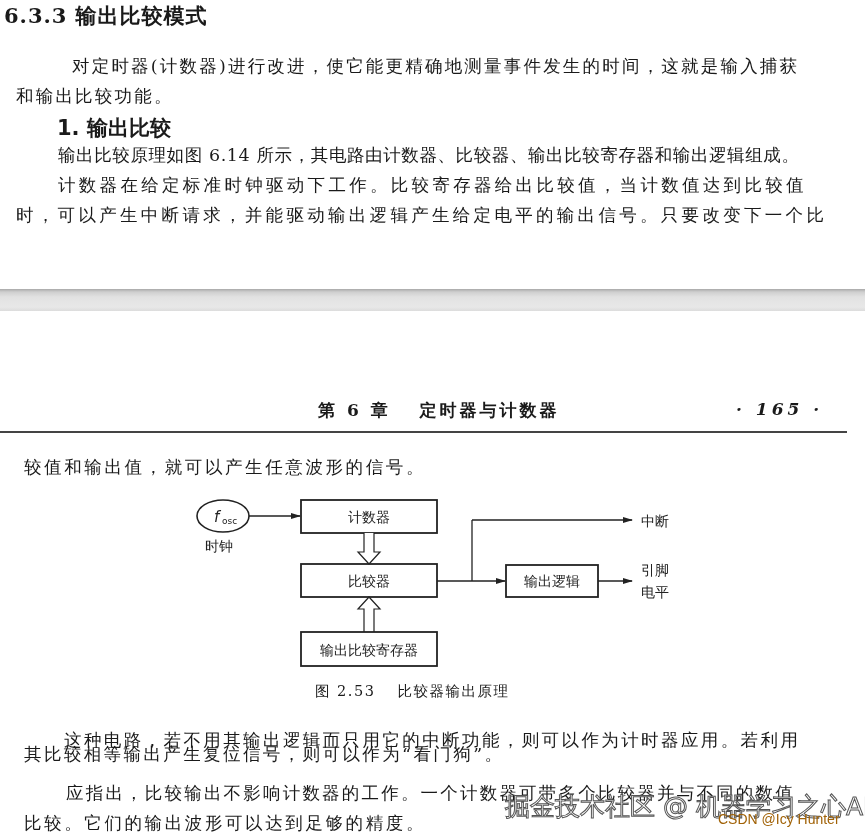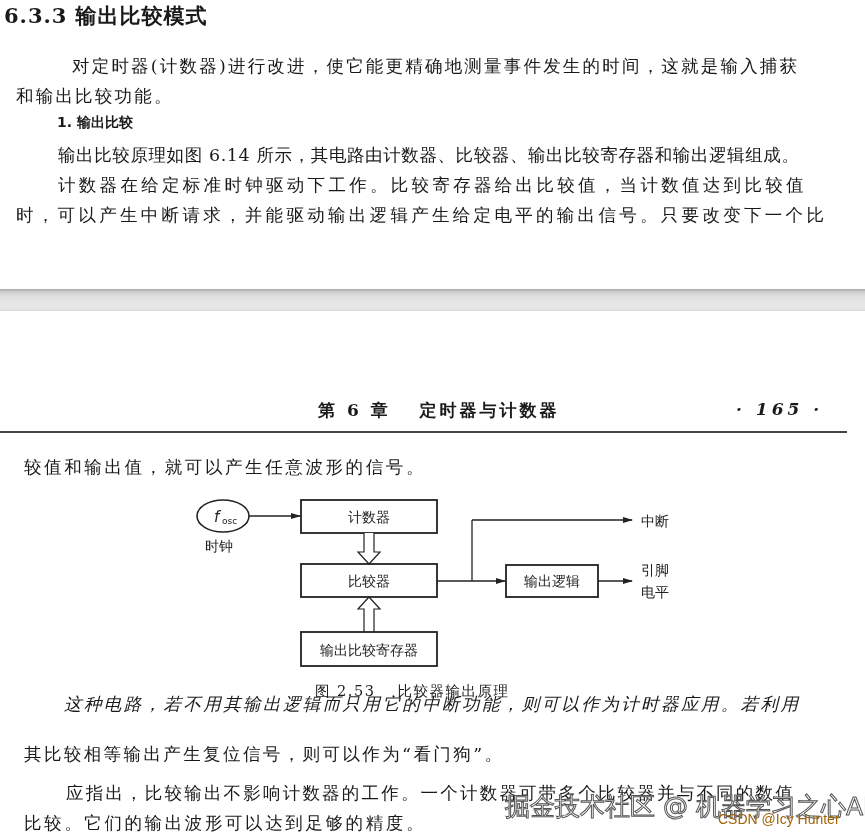--- a/index.html
+++ b/index.html
@@ -2,21 +2,21 @@
 <html><head>
   <meta charset="utf-8">
   <style>
     html, body { margin:0; padding:0; }
     body { width:865px; height:837px; background:#ffffff; position:relative; overflow:hidden;
            font-family:"DejaVu Serif", serif; color:#1a1a1a; }
     .abs { position:absolute; white-space:nowrap; }
     .h-sec { left:4px; top:2px; font-size:21px; font-weight:bold; font-family:"DejaVu Serif", serif; letter-spacing:1px; }
     .h-sec .num { margin-right:8px; }
     .p { font-size:17.5px; letter-spacing:2.2px; }
-    .sub { font-size:14px; font-weight:bold; font-family:"DejaVu Sans", sans-serif; }
+    .sub { font-size:21px; font-weight:bold; font-family:"DejaVu Sans", sans-serif; }
     .sep { left:0; top:289px; width:865px; height:22px;
            background:linear-gradient(#a9a9a9 0px, #cfcfcf 3px, #e2e2e2 8px, #e8e8e8 18px, #dcdcdc 22px); }
     .running { left:318px; top:399px; font-size:17px; letter-spacing:3px;font-weight:bold; }
     .pagenum { left:736px; top:399px; font-size:17px; font-weight:bold; letter-spacing:4px;font-style:italic; }
     .rule { left:0; top:431px; width:847px; height:2px; background:#444; }
     svg text { font-family:"DejaVu Sans", sans-serif; }
     .caption { left:315px; top:682px; font-size:14.5px; letter-spacing:1.5px; }
     .wm1 { left:505px; top:790px; font-size:25px; color:#fff; font-family:"DejaVu Sans", sans-serif;
            -webkit-text-stroke:1px #555; letter-spacing:0px; }
     .wm2 { left:718px; top:811px; font-size:14px; color:#a16207; font-family:"Liberation Sans", sans-serif; }
@@ -77,19 +77,19 @@
 
   <rect x="506" y="565" width="92" height="32" fill="none" stroke="#222" stroke-width="1.8"></rect>
   <text x="552" y="586" font-size="14" text-anchor="middle" fill="#222">输出逻辑</text>
   <line x1="598" y1="581" x2="632" y2="581" stroke="#222" stroke-width="1.3" marker-end="url(#ah)"></line>
   <text x="641" y="575" font-size="14" fill="#222">引脚</text>
   <text x="641" y="597" font-size="14" fill="#222">电平</text>
 </svg>
 
 <div class="abs caption">图 2.53　 比较器输出原理</div>
 
-<div class="abs p" style="left:64px; top:692px; letter-spacing:2.4px;font-style:italic;">这种电路，若不用其输出逻辑而只用它的中断功能，则可以作为计时器应用。若利用</div>
+<div class="abs p" style="left:64px; top:728px; letter-spacing:2.4px;">这种电路，若不用其输出逻辑而只用它的中断功能，则可以作为计时器应用。若利用</div>
 <div class="abs p" style="left:24px; top:742px; letter-spacing:2.4px;">其比较相等输出产生复位信号，则可以作为“看门狗”。</div>
 <div class="abs p" style="left:66px; top:781px; letter-spacing:2.2px;">应指出，比较输出不影响计数器的工作。一个计数器可带多个比较器并与不同的数值</div>
 <div class="abs p" style="left:24px; top:811px; letter-spacing:2.6px;">比较。它们的输出波形可以达到足够的精度。</div>
 
 <div class="abs wm1">掘金技术社区 @ 机器学习之心AI</div>
 <div class="abs wm2">CSDN @Icy Hunter</div>
 
 </body></html>

